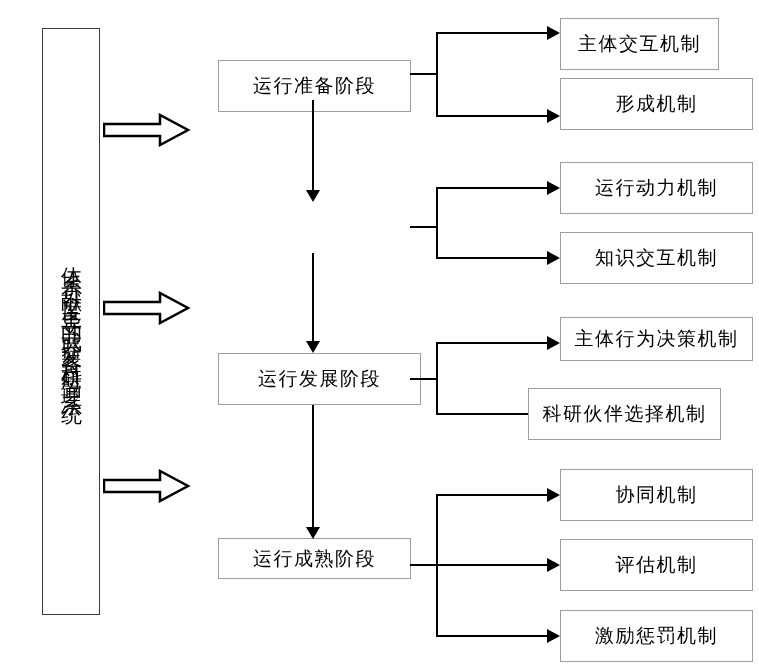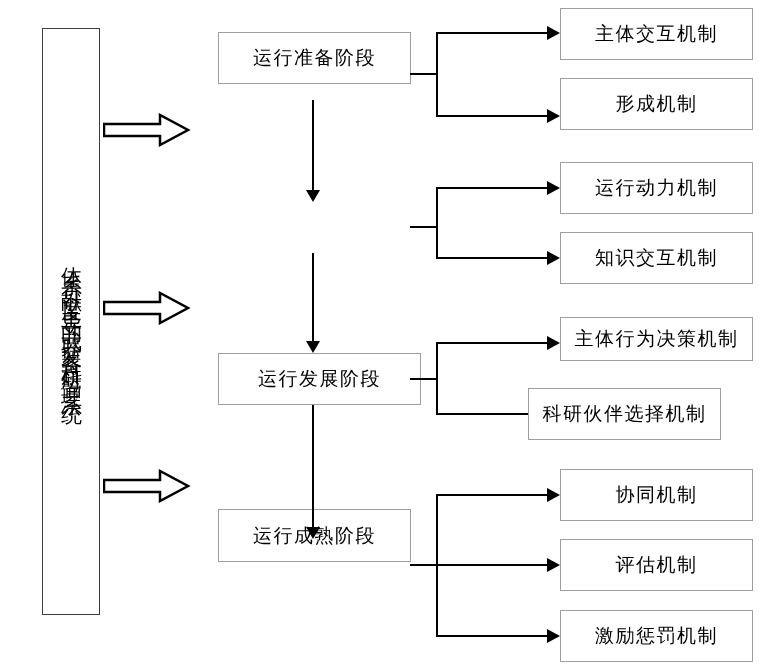--- a/index.html
+++ b/index.html
@@ -46,27 +46,27 @@
   <svg class="block-arrow" style="left:103px;top:113px" width="88" height="34" viewBox="0 0 88 34">
     <polygon points="1,11 57,11 57,2 85,17 57,32 57,23 1,23" fill="#ffffff" stroke="#000000" stroke-width="2.5"></polygon>
   </svg>
   <svg class="block-arrow" style="left:103px;top:291px" width="88" height="34" viewBox="0 0 88 34">
     <polygon points="1,11 57,11 57,2 85,17 57,32 57,23 1,23" fill="#ffffff" stroke="#000000" stroke-width="2.5"></polygon>
   </svg>
   <svg class="block-arrow" style="left:103px;top:469px" width="88" height="34" viewBox="0 0 88 34">
     <polygon points="1,11 57,11 57,2 85,17 57,32 57,23 1,23" fill="#ffffff" stroke="#000000" stroke-width="2.5"></polygon>
   </svg>
 
-  <div class="box" style="left:218px;top:32px;width:193px;height:52px">
+  <div class="box" style="left:218px;top:60px;width:193px;height:52px">
     <span>运行准备阶段</span>
   </div>
   <div class="box" style="left:218px;top:353px;width:203px;height:52px">
     <span>运行发展阶段</span>
   </div>
-  <div class="box" style="left:218px;top:509px;width:193px;height:53px">
+  <div class="box" style="left:218px;top:538px;width:193px;height:41px">
     <span>运行成熟阶段</span>
   </div>
 
   <div class="vline" style="left:312px;top:100px;height:91px"></div>
   <div class="arrow-down" style="left:306px;top:190px"></div>
   <div class="vline" style="left:312px;top:253px;height:89px"></div>
   <div class="arrow-down" style="left:306px;top:341px"></div>
   <div class="vline" style="left:312px;top:405px;height:123px"></div>
   <div class="arrow-down" style="left:306px;top:527px"></div>
 
@@ -93,21 +93,21 @@
 
   <div class="hline" style="left:410px;top:564px;width:27px"></div>
   <div class="vline" style="left:436px;top:494px;height:143px"></div>
   <div class="hline" style="left:437px;top:494px;width:111px"></div>
   <div class="arrow-right" style="left:547px;top:488px"></div>
   <div class="hline" style="left:437px;top:564px;width:111px"></div>
   <div class="arrow-right" style="left:547px;top:558px"></div>
   <div class="hline" style="left:437px;top:635px;width:111px"></div>
   <div class="arrow-right" style="left:547px;top:629px"></div>
 
-  <div class="box" style="left:560px;top:8px;width:193px;height:52px">
+  <div class="box" style="left:560px;top:18px;width:159px;height:52px">
     <span>主体交互机制</span>
   </div>
   <div class="box" style="left:560px;top:78px;width:193px;height:52px">
     <span>形成机制</span>
   </div>
   <div class="box" style="left:560px;top:162px;width:193px;height:52px">
     <span>运行动力机制</span>
   </div>
   <div class="box" style="left:560px;top:232px;width:193px;height:52px">
     <span>知识交互机制</span>

